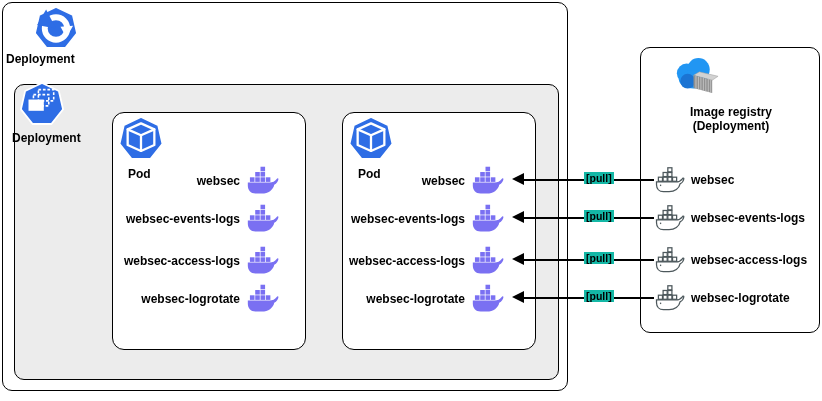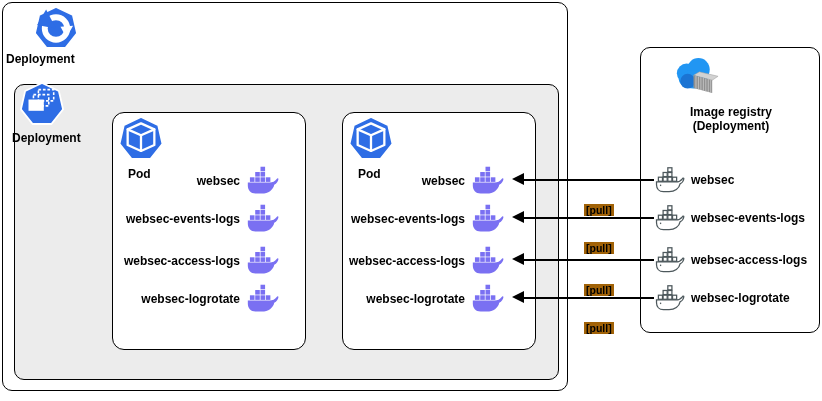--- a/index.html
+++ b/index.html
@@ -17,21 +17,21 @@
   .crow{position:absolute;display:flex;align-items:center;gap:5px;height:30px;}
   .crow .lbl{white-space:nowrap;}
   .reg-row{position:absolute;display:flex;align-items:center;gap:4px;height:26px;}
   .reg-row .lbl{white-space:nowrap;}
   .reg-title{position:absolute;text-align:center;line-height:1.2;}
   .arrow{position:absolute;height:20px;}
   .arrow .line{position:absolute;left:9px;right:0;top:9px;height:1.5px;background:#000;}
   .arrow .head{position:absolute;left:0;top:3px;width:0;height:0;
     border-top:6.5px solid transparent;border-bottom:6.5px solid transparent;
     border-right:12px solid #000;}
-  .arrow .pull{position:absolute;left:72px;top:2px;background:#a16207;padding:0 2px;font-size:10.5px;margin-top:32px;}
+  .arrow .pull{position:absolute;left:72px;top:2px;background:#14b8a6;padding:0 2px;font-size:10.5px;}
 </style>
 </head>
 <body>
 
 <svg width="0" height="0" style="position:absolute">
   <defs>
 
     <polygon id="hept" points="50,2 87.5,20.1 96.8,60.7 70.8,93.3 29.2,93.3 3.2,60.7 12.5,20.1" fill="#2E6DE5" stroke="#fff" stroke-width="4"></polygon>
 
     <g id="whale-solid">

